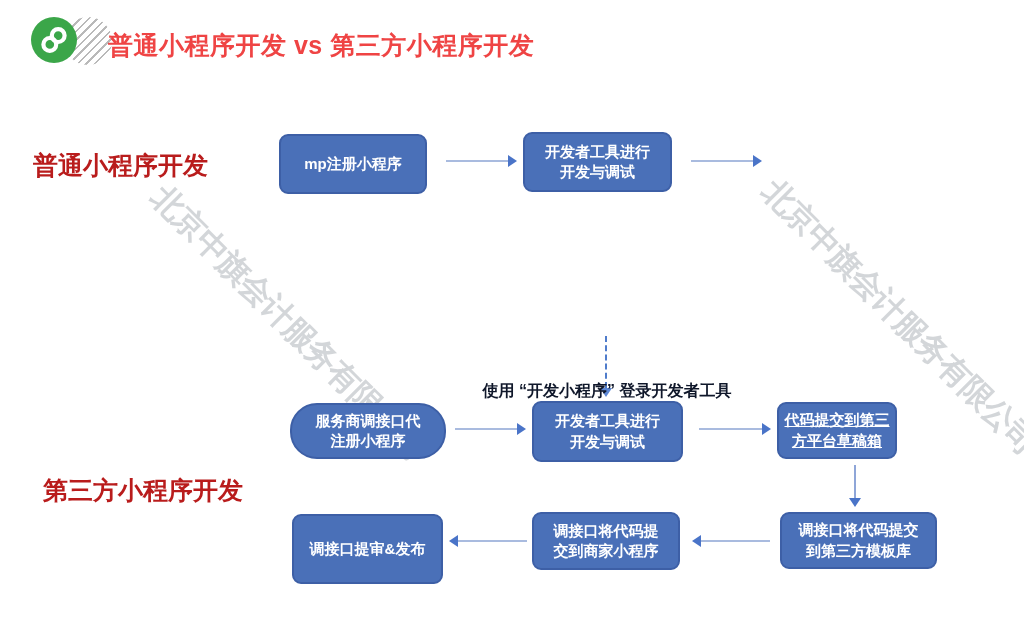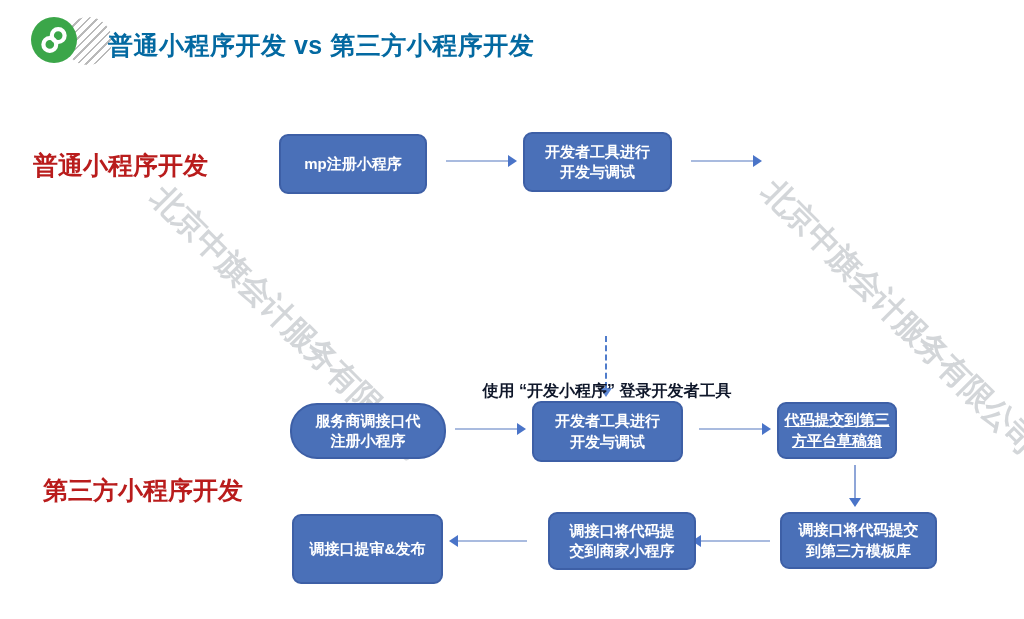--- a/index.html
+++ b/index.html
@@ -9,21 +9,21 @@
   }
   
   #logo{position:absolute;left:30px;top:16px;width:48px;height:48px;z-index:3;}
   #logo-stamp{
     position:absolute;left:64px;top:17px;width:48px;height:48px;border-radius:50%;
     background:repeating-linear-gradient(135deg,#b9b9b9 0 1.6px,transparent 1.6px 6px);
     z-index:2;
   }
   #page-title{
     position:absolute;left:108px;top:29px;font-size:25px;font-weight:bold;
-    color:#0369a1;letter-spacing:0.5px;z-index:4;white-space:nowrap;
+    color:#ef4444;letter-spacing:0.5px;z-index:4;white-space:nowrap;
   }
   
   .watermark{
     position:absolute;z-index:1;font-size:32px;font-weight:bold;letter-spacing:-1px;
     color:rgba(158,163,170,0.45);transform:rotate(45deg);transform-origin:0 0;
     white-space:nowrap;pointer-events:none;
   }
   #wm-left{left:172px;top:176px;}
   #wm-right{left:783px;top:170px;}
   
@@ -38,21 +38,21 @@
     white-space:pre-line;box-sizing:border-box;z-index:4;
   }
   #node-a1{left:279px;top:134px;width:148px;height:60px;}
   #node-a2{left:523px;top:132px;width:149px;height:60px;}
   #node-a3{left:767px;top:131px;width:150px;height:60px;}
   #node-b0{left:533px;top:275px;width:146px;height:58px;}
   #node-b1{left:290px;top:403px;width:156px;height:56px;border-radius:27px;}
   #node-b2{left:532px;top:401px;width:151px;height:61px;}
   #node-b3{left:777px;top:402px;width:120px;height:57px;text-decoration:underline;}
   #node-c1{left:292px;top:514px;width:151px;height:70px;}
-  #node-c2{left:532px;top:512px;width:148px;height:58px;margin-left:16px;}
+  #node-c2{left:532px;top:512px;width:148px;height:58px;}
   #node-c3{left:780px;top:512px;width:157px;height:57px;}
   
   #annotation{
     position:absolute;left:469px;top:357px;width:276px;text-align:center;
     font-size:16px;font-weight:600;color:#0f172a;z-index:5;white-space:nowrap;margin-top:24px;
   }
   
   .harrow{position:absolute;height:2px;background:#a9bbdf;z-index:3;}
   .harrow.right::after{
     content:"";position:absolute;right:-9px;top:-5px;width:0;height:0;

